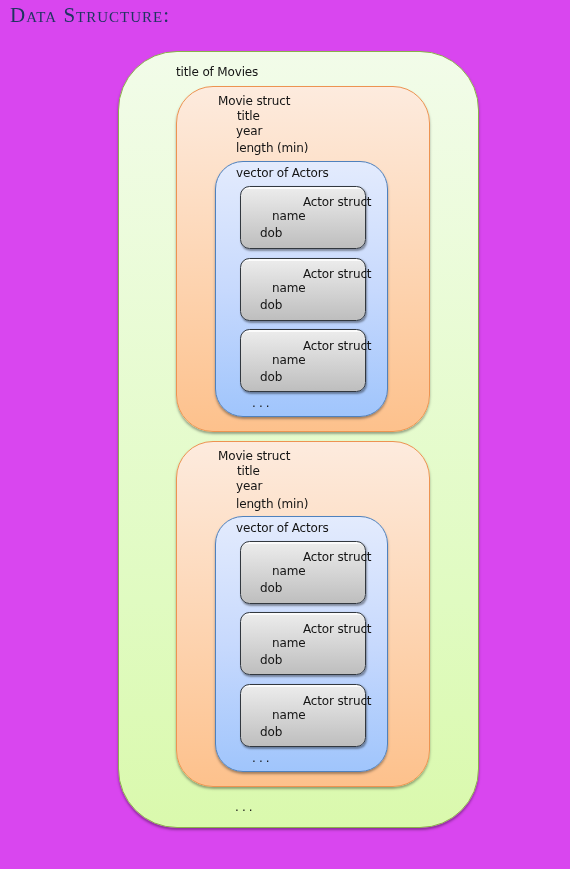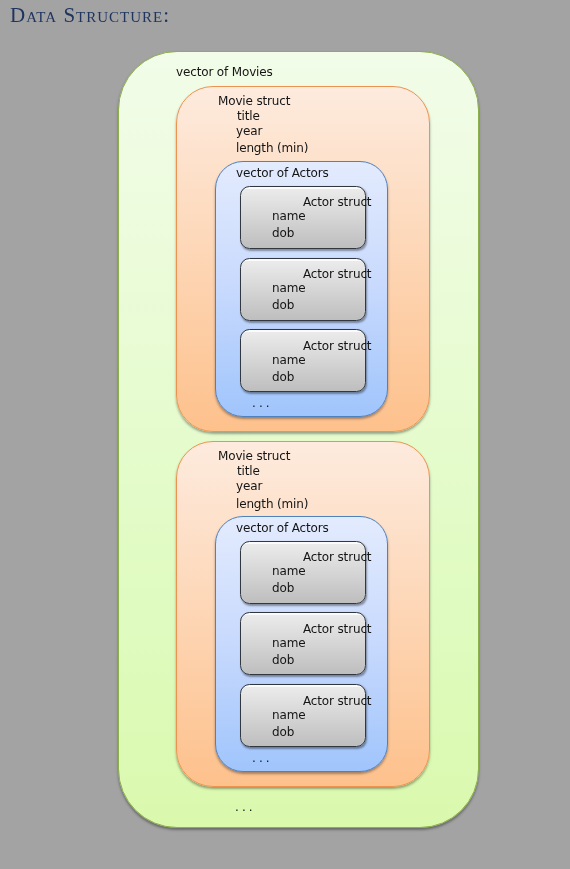--- a/index.html
+++ b/index.html
@@ -1,19 +1,19 @@
 <!DOCTYPE html>
 <html><head>
 <meta charset="utf-8">
 <title>Data Structure</title>
 <style>
   html,body{margin:0;padding:0;background:#ffffff;}
   body{width:570px;height:869px;overflow:hidden;position:relative;
        font-family:"DejaVu Sans",sans-serif;}
-  #page{position:absolute;left:0;top:0;width:570px;height:869px;background:#a3a3a3;}
+  #page{position:absolute;left:0;top:0;width:570px;height:869px;background:#d946ef;}
 
   .title{position:absolute;left:10px;top:3px;
          font-family:"Liberation Serif",serif;
          font-size:21px;font-variant:small-caps;letter-spacing:1px;
          color:#1f3560;white-space:nowrap;line-height:24px;}
 
   .box{position:absolute;box-sizing:border-box;}
 
   .green{left:118px;top:51px;width:361px;height:777px;border-radius:59px;
          border:1px solid #8cb04c;
@@ -42,30 +42,30 @@
   .g4{top:541px;}   .g5{top:612.3px;} .g6{top:684.3px;}
 
   .lbl{position:absolute;font-size:12px;color:#151515;white-space:nowrap;
        line-height:12px;letter-spacing:-0.15px;font-family:"DejaVu Sans",sans-serif;}
   .dots{position:absolute;font-size:12px;color:#151515;white-space:nowrap;
         letter-spacing:-0.35px;font-family:"DejaVu Sans",sans-serif;line-height:12px;}
 
   
   .ab-head{left:257px;margin-left:46px;}
   .ab-f1{left:272px;}
-  .ab-f2{left:272px;}
+  .ab-f2{left:260px;}
 </style>
 </head>
 <body>
 
 <div id="page">
   <div class="title">Data Structure:</div>
 
   <div class="box green"></div>
-  <div class="lbl" style="left:176px;top:66px;">vector of Movies</div>
+  <div class="lbl" style="left:176px;top:66px;">title of Movies</div>
   <div class="dots" style="left:235px;top:801px;">. . .</div>
 
   <div class="box orange orange1"></div>
   <div class="lbl" style="left:218px;top:95px;">Movie struct</div>
   <div class="lbl" style="left:237px;top:110px;">title</div>
   <div class="lbl" style="left:236px;top:125px;">year</div>
   <div class="lbl" style="left:236px;top:142px;">length (min)</div>
 
   <div class="box blue blue1"></div>
   <div class="lbl" style="left:236px;top:167px;">vector of Actors</div>

